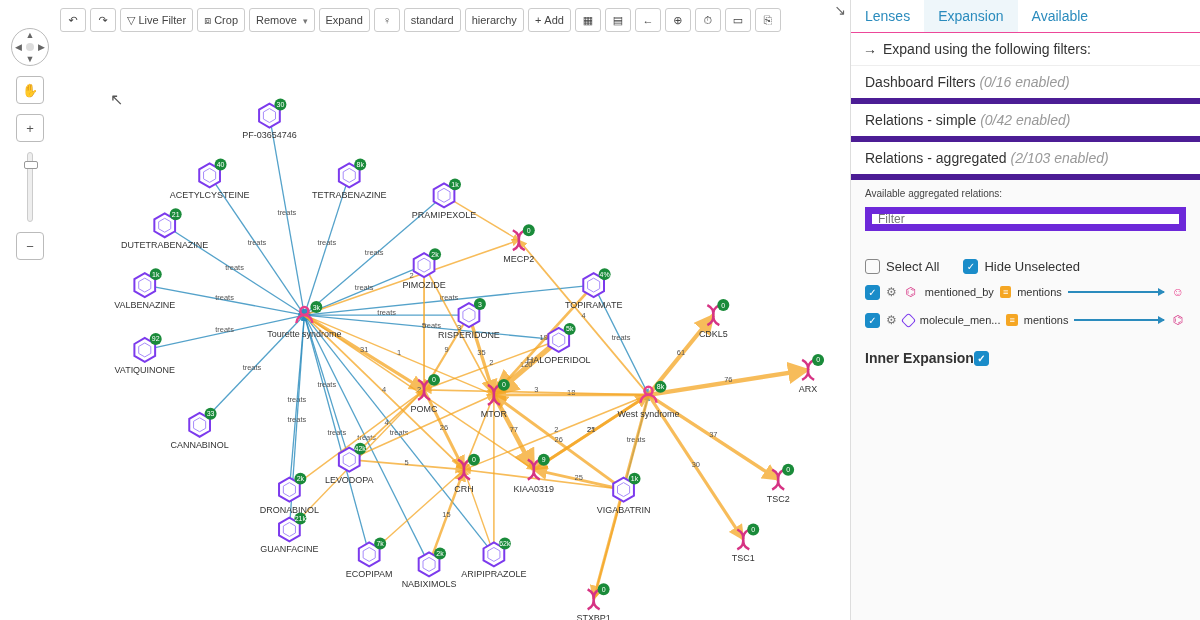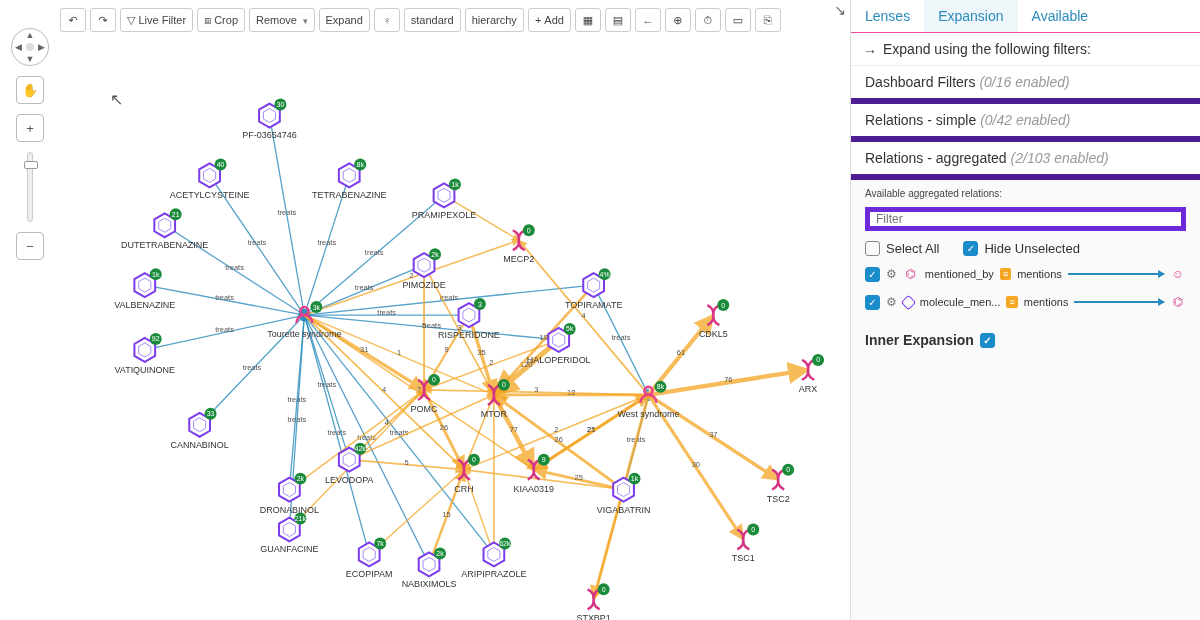--- a/index.html
+++ b/index.html
@@ -24,34 +24,34 @@
   svg.graph { width: 100%; height: 100%; }
 
   .right-panel { position: absolute; top: 0; right: 0; width: 350px; height: 100%; border-left: 1px solid #ddd; background: #fafafa; display: flex; flex-direction: column; }
   .tabs { display: flex; border-bottom: 1px solid #ec4899; background: #fff; }
   .tab { padding: 8px 14px; color: #2a8bbd; font-size: 14px; cursor: pointer; }
   .tab.active { background: #eef6fa; }
   .expand-hdr { padding: 8px 12px; font-size: 14px; color: #333; border-bottom: 1px solid #eee; display: flex; align-items: center; gap: 6px; background:#fff;}
   .filter-row { padding: 8px 14px; border-bottom: 6px solid #4c1d95; font-size: 14px; background:#fff;}
   .filter-row .muted { color: #999; font-style: italic; }
   .subhdr { padding: 8px 14px; font-size: 10px; color: #444; }
-  .filter-input { margin: 0 14px 6px; width: calc(100% - 28px); border: 5px solid #6d28d9; height: 24px; padding: 0 6px; font-size: 12px; color:#888;}
+  .filter-input { margin: 0 14px 24px; width: calc(100% - 28px); border: 7px solid #6d28d9; height: 24px; padding: 0 6px; font-size: 12px; color:#888;}
   .check-row { padding: 4px 14px; display: flex; align-items: flex-start; gap: 6px; font-size: 13px; }
   .cbx { width: 15px; height: 15px; border: 1px solid #888; border-radius: 3px; display: inline-flex; align-items: center; justify-content: center; font-size: 10px; color: #fff; }
   .cbx.on { background: #1a8cc9; border-color: #1a8cc9; }
   .rel-row { margin: 6px 14px; display: flex; align-items: center; gap: 6px; font-size: 11px; }
   .rel-row .arrow-line { flex: 1; height: 2px; background: #2a8bbd; position: relative; }
   .rel-row .arrow-line::after { content: ""; position: absolute; right: -1px; top: -3px; border-left: 7px solid #2a8bbd; border-top: 4px solid transparent; border-bottom: 4px solid transparent; }
   .gear { color: #777; font-size: 12px; }
   .mini-icon { width: 16px; height: 16px; display: inline-flex; align-items: center; justify-content: center; font-size: 12px;}
   .mini-icon.gene { color:#d63384; }
   .mini-icon.dis { color:#e83e8c; }
   .mini-icon.mol { color:#7c3aed; border:1px solid #7c3aed; border-radius:3px; transform:rotate(45deg); width:11px;height:11px;}
   .tag { background:#f5a623; color:#fff; padding:1px 3px; border-radius:2px; font-size:9px;}
-  .inner-exp { padding: 16px 14px; font-weight: bold; font-size: 14px; display:flex; align-items:center; gap:6px; }
+  .inner-exp { padding: 16px 14px; font-weight: bold; font-size: 14px; display:flex; align-items:center; }
 
   
   .hex { fill: #fff; stroke: #7c3aed; stroke-width: 2; }
   .hexinner { fill:none; stroke:#a78bfa; stroke-width:1;}
   .gene-ic { fill:none; stroke:#d63384; stroke-width:2.5; }
   .dis-ic { fill:none; stroke:#e83e8c; stroke-width:2.5; }
   .badge { fill:#1a8b3a; }
   .badge-t { fill:#fff; font-size:7px; text-anchor:middle; dominant-baseline:central; }
   .nlabel { font-size: 9px; fill: #333; text-anchor: middle; }
   .elabel { font-size:7.5px; fill:#555; text-anchor:middle;}

